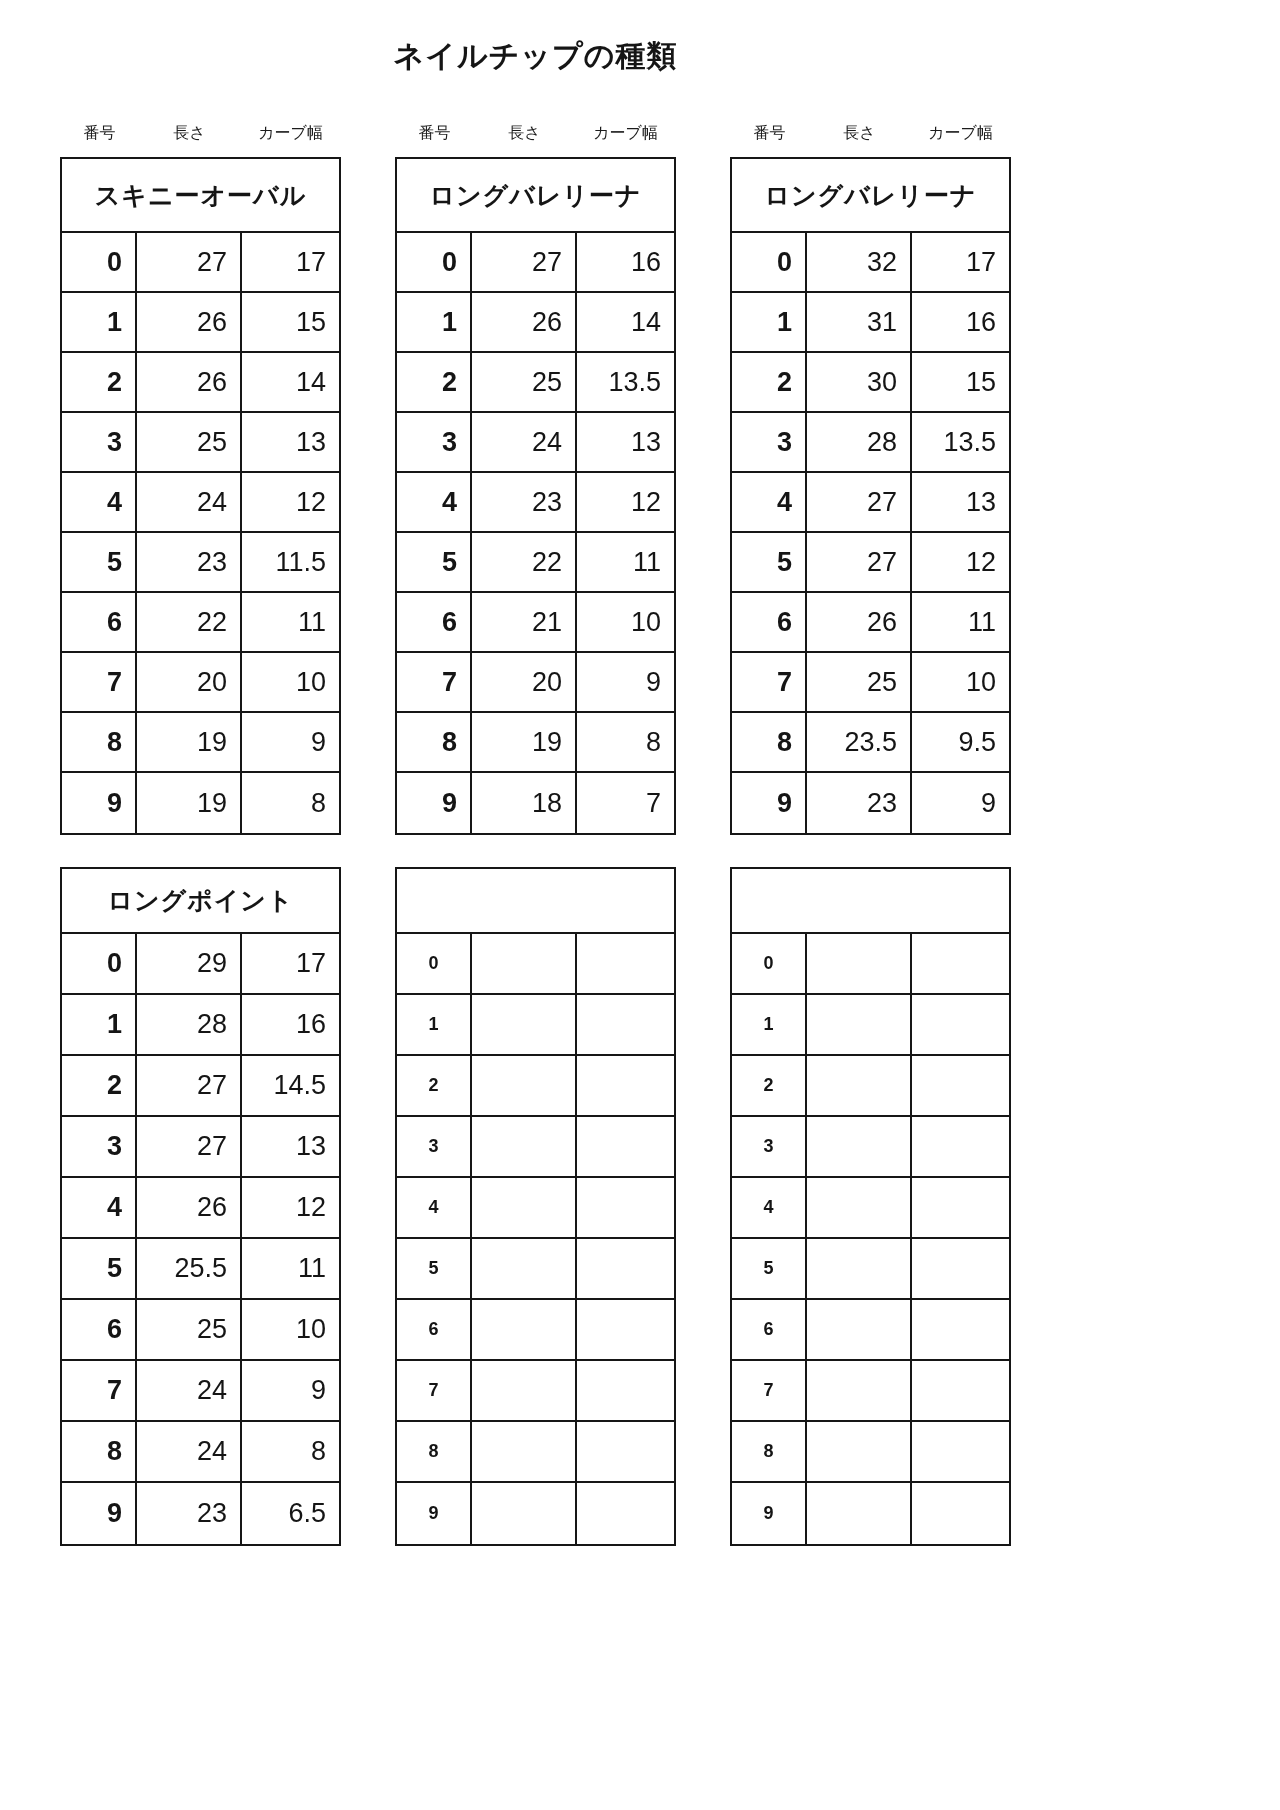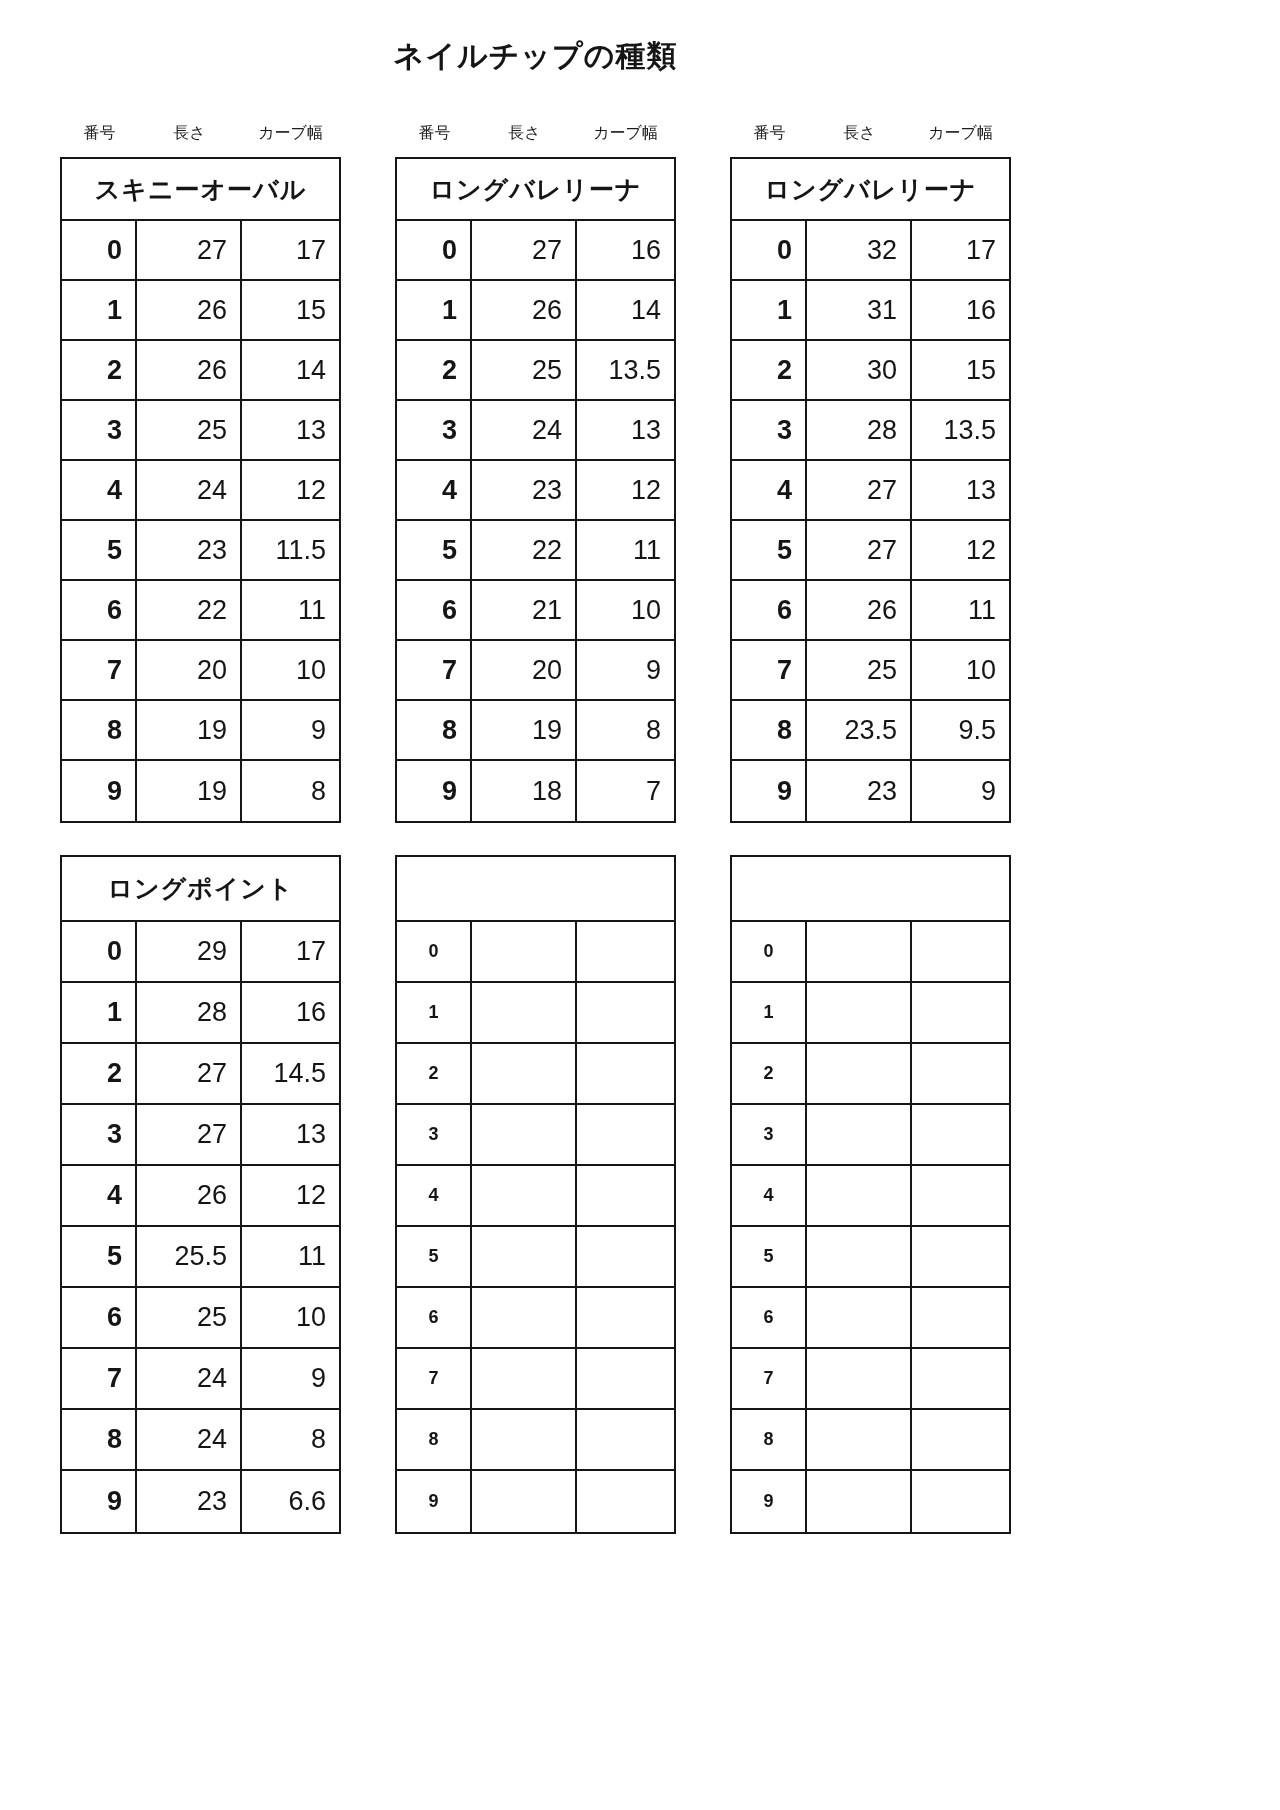--- a/index.html
+++ b/index.html
@@ -46,21 +46,21 @@
   }
   .col-headers span { text-align: center; }
   .nail-table {
     box-sizing: border-box;
     width: 281px;
     border: 2px solid #161616;
     background: #ffffff;
   }
   .t-title {
     box-sizing: border-box;
-    height: 62px;
+    height: 74px;
     display: flex;
     align-items: center;
     justify-content: center;
     font-size: 25px;
     font-weight: bold;
     letter-spacing: 1px;
     border-bottom: 2px solid #161616;
   }
   .t-row {
     display: grid;
@@ -325,21 +325,21 @@
             <div class="t-cell">9</div>
           </div>
           <div class="t-row">
             <div class="t-cell no">8</div>
             <div class="t-cell">24</div>
             <div class="t-cell">8</div>
           </div>
           <div class="t-row">
             <div class="t-cell no">9</div>
             <div class="t-cell">23</div>
-            <div class="t-cell">6.6</div>
+            <div class="t-cell">6.5</div>
           </div>
         </div>
       </div>
       <div class="table-wrap">
         <div class="nail-table empty-table">
           <div class="t-title"></div>
           <div class="t-row">
             <div class="t-cell no">0</div>
             <div class="t-cell"></div>
             <div class="t-cell"></div>

